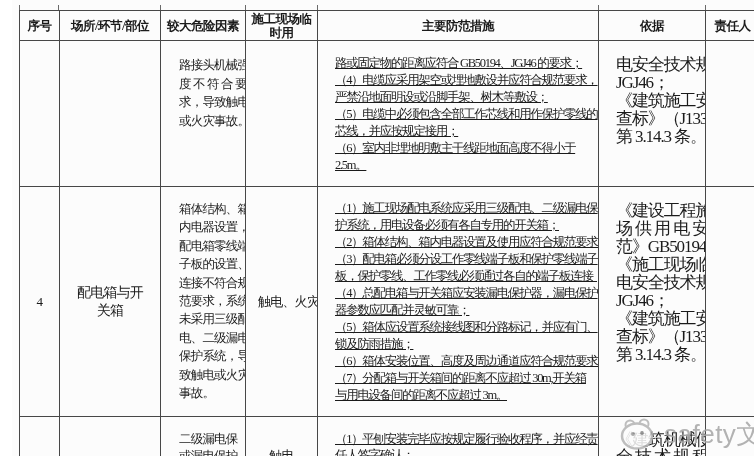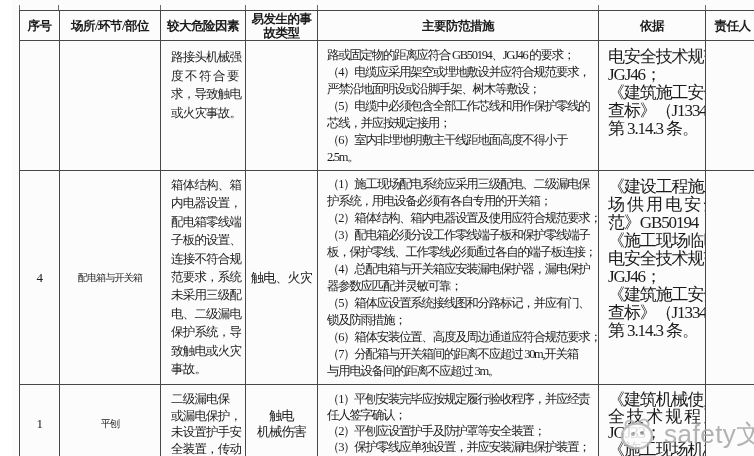--- a/index.html
+++ b/index.html
@@ -21,21 +21,21 @@
   .stub {
     position:absolute; top:5px; width:1px; height:5px; background:#6a6a6a;
   }
   table.doc {
     position:absolute; left:7px; top:10px;
     width:740px;
     border-collapse:collapse; table-layout:fixed;
   }
   td, th {
     border:1px solid #474747;
-    padding:4px;
+    padding:12px;
     overflow:hidden;
     vertical-align:top;
   }
   th {
     font-size:12.5px; font-weight:bold;
     text-align:center; vertical-align:middle;
     line-height:14px; letter-spacing:-0.5px;
     padding:0 2px;
   }
   tr.hrow   { height:30px; }
@@ -43,34 +43,35 @@
   tr.r2     { height:205px; }
   tr.secrow { height:18px; }
   tr.r3     { height:67px; }
 
   .vmid { vertical-align:middle; }
   .center { text-align:center; }
 
   .txt { white-space:pre; }
 
   .seq { font-size:13px; letter-spacing:-0.5px; }
-  .loc { font-size:10px; letter-spacing:-0.8px; }
+  .loc { font-size:14px; letter-spacing:-0.8px; }
   .acc { font-size:13px; letter-spacing:-0.8px; line-height:16px; }
 
   .hazard {
     font-size:12.5px; letter-spacing:-0.8px;
     padding:3px 6px 0 6px;
   }
   .hazard.lh1 { line-height:18.5px; }
   .hazard.lh2 { line-height:18.4px; padding-top:1px; }
   .hazard.lh3 { line-height:16.5px; padding-top:2px; }
 
   .measures {
     font-size:12.5px; letter-spacing:-1.3px;
     padding:2px 2px 0 5px;
+    text-decoration:underline;
   }
   .measures.lh1 { line-height:17px; }
   .measures.lh2 { line-height:17px; padding-top:1px; }
   .measures.lh3 { line-height:16px; }
 
   .basis {
     font-size:17px; letter-spacing:-1.1px;
     padding:3px 2px 0 5px;
   }
   .basis.lh1 { line-height:18px; }
@@ -120,21 +121,21 @@
       <col style="width:72px">
       <col style="width:281px">
       <col style="width:107px">
       <col style="width:54px">
     </colgroup>
     <thead>
       <tr class="hrow">
         <th>序号</th>
         <th>场所/环节/部位</th>
         <th>较大危险因素</th>
-        <th>易发生的事故类型</th>
+        <th>施工现场临时用</th>
         <th>主要防范措施</th>
         <th>依据</th>
         <th>责任人</th>
       </tr>
     </thead>
     <tbody>
       <tr class="r1">
         <td class="vmid center seq"></td>
         <td class="vmid center loc"></td>
         <td>

